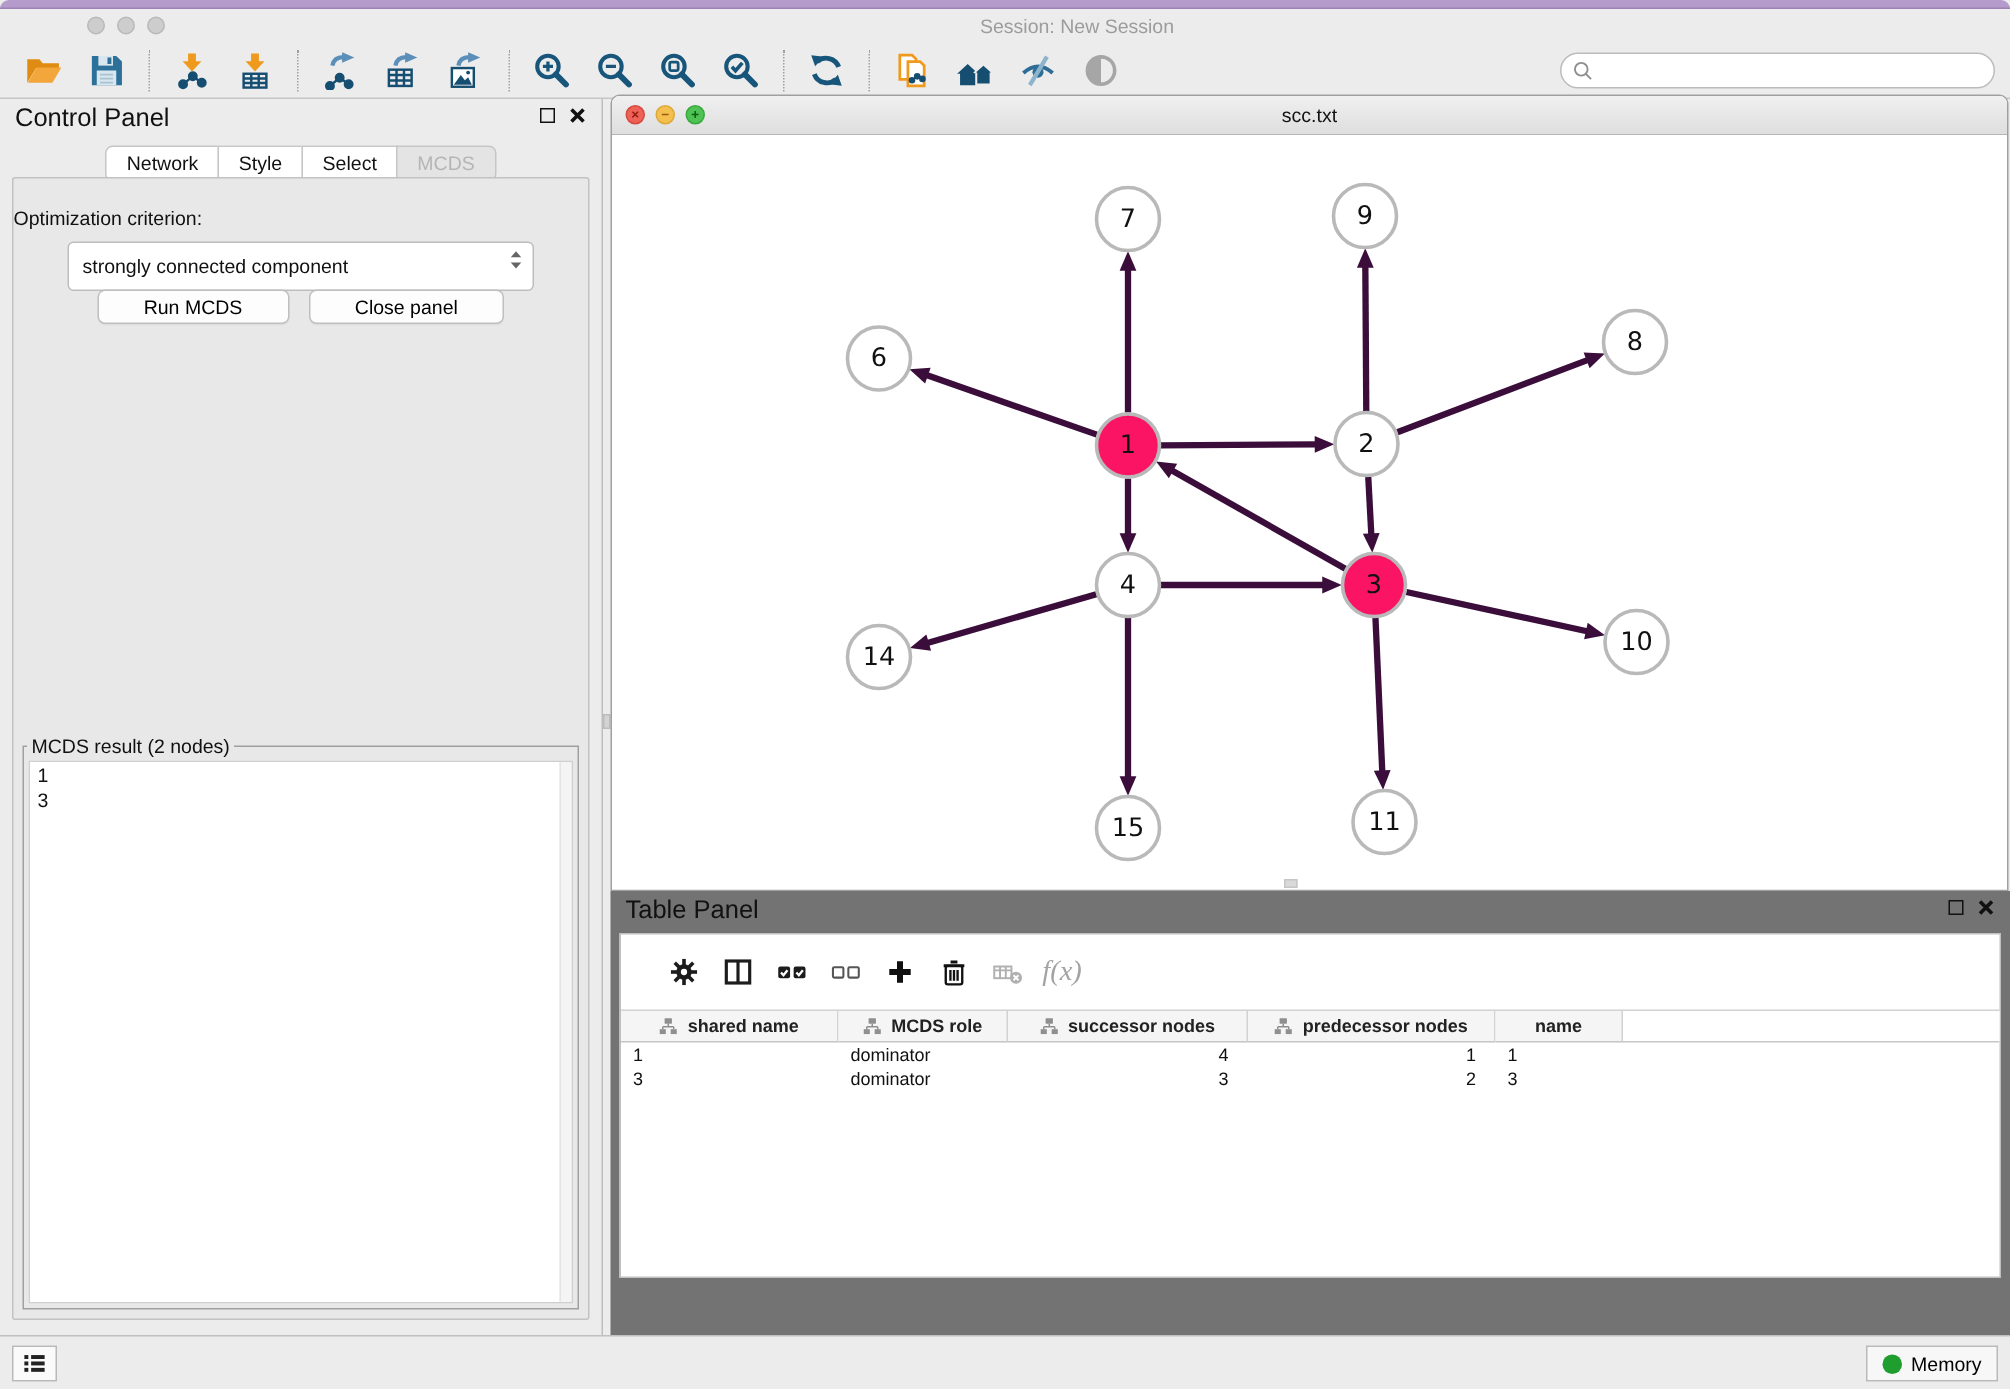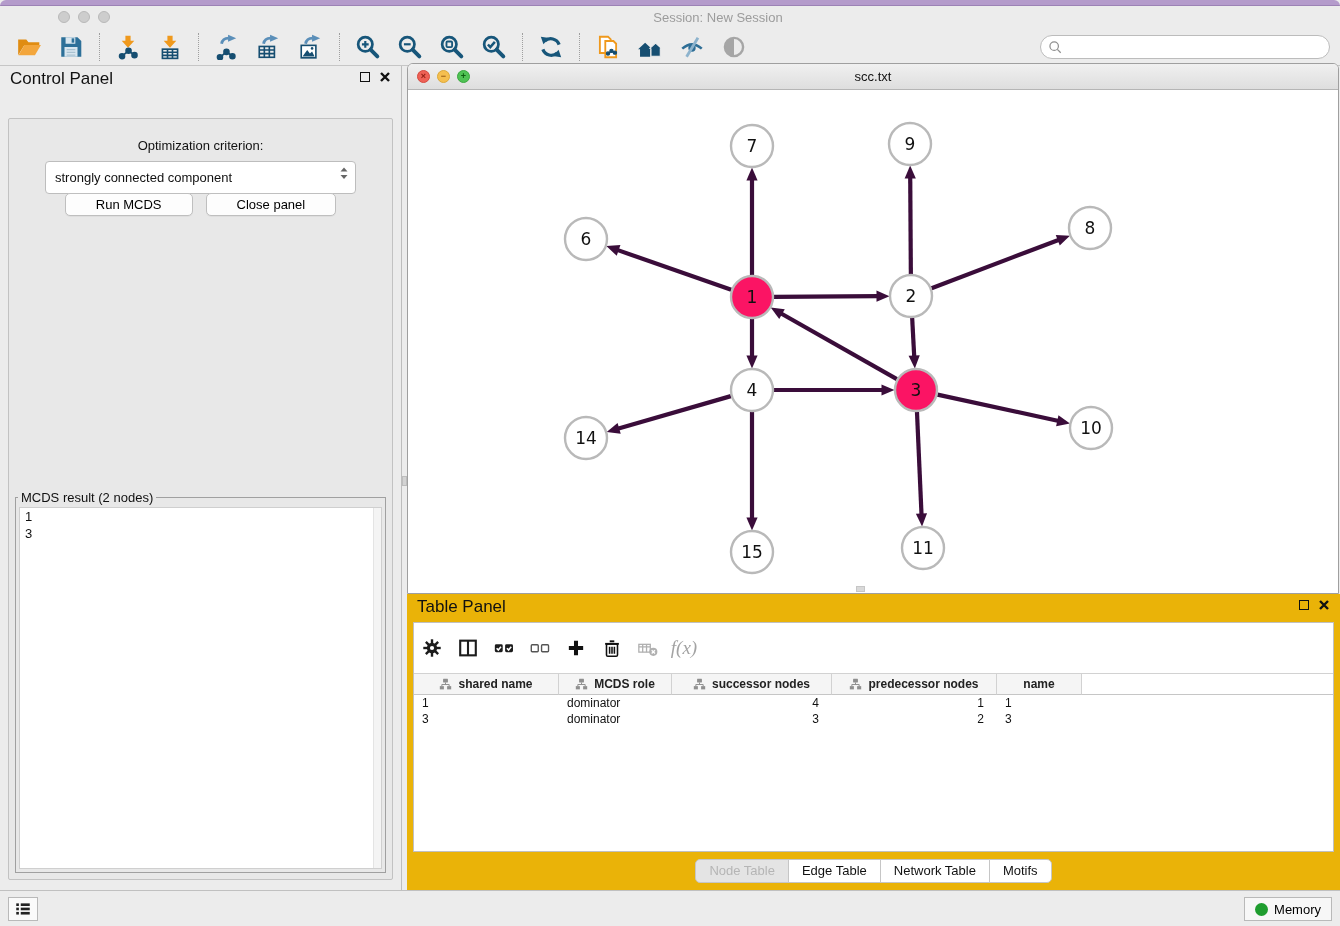--- a/index.html
+++ b/index.html
@@ -26,21 +26,21 @@
   .panel-head .phtitle { font-size:17px; }
   .ph-icons { position:absolute; right:10px; top:5px; display:flex; gap:9px; align-items:center; }
   .float-box { width:10px; height:10px; border:1.6px solid #111; display:inline-block; }
   .tabs-row { position:absolute; left:0; width:100%; display:flex; justify-content:center; }
   .cp-tabs { top:31px; }
   .tab { background:#fff; border:1px solid #c6c6c6; padding:3px 13px 4px; font-size:13px; margin-left:-1px; cursor:pointer; color:#111; }
   .tab:first-child { border-radius:5px 0 0 5px; margin-left:0; }
   .tab:last-child { border-radius:0 5px 5px 0; }
   .tab.active { background:#e4e4e4; color:#b5b5b5; }
   .cp-content { position:absolute; left:8px; right:8px; top:52px; bottom:10px; background:#e8e8e8; border:1px solid #c2c2c2; border-radius:2px; }
-  .opt-label { text-align:center; margin-top:19px; }
+  .opt-label { margin-top:19px; }
   .cp-select { position:absolute; left:36px; right:36px; top:42px; height:33px; background:#fff; border:1px solid #bdbdbd; border-radius:4px; display:flex; align-items:center; padding:0 22px 0 9px; cursor:pointer; }
   .cp-select .stepper { position:absolute; right:5px; top:4px; }
   .btn-row { position:absolute; top:74px; left:0; right:0; display:flex; justify-content:center; gap:13px; }
   .push-btn { background:#fdfdfd; border:1px solid #bfbfbf; border-radius:5px; height:23px; padding:0 30px; font-size:13px; font-family:inherit; cursor:pointer; box-shadow:0 1px 0 rgba(0,0,0,0.04); }
   .mcds-fieldset { position:absolute; left:6px; right:6px; top:371px; bottom:6px; border:1px solid #a0a0a0; background:transparent; }
   .mcds-fieldset legend { font-size:13px; padding:0 3px; margin-left:2px; }
   .result-area { position:absolute; left:3px; right:3px; top:2px; bottom:3px; background:#fff; border:1px solid #cfcfcf; overflow:hidden; }
   .result-area .line { font-size:13px; line-height:17px; padding-left:5px; }
   .result-scroll { position:absolute; right:0; top:0; bottom:0; width:8px; background:#f4f4f4; border-left:1px solid #e4e4e4; }
 
@@ -54,23 +54,23 @@
   .net-title { position:absolute; left:0; right:0; text-align:center; color:#111; }
   .traffic { display:flex; gap:7px; margin-left:9px; z-index:2; }
   .tl { width:13px; height:13px; border-radius:50%; display:flex; align-items:center; justify-content:center; font-size:9px; font-weight:bold; line-height:1; cursor:pointer; }
   .tl.red { background:#ee6156; border:1px solid #d6493e; color:#8e1b10; }
   .tl.yellow { background:#f5bf4f; border:1px solid #dda938; color:#985d12; }
   .tl.green { background:#4fc254; border:1px solid #3aa83f; color:#0d5f10; }
   .net-canvas { position:relative; width:930px; height:503px; background:#fff; overflow:hidden; }
   .scroll-hint-h { position:absolute; left:448px; bottom:1px; width:9px; height:6px; background:#d9d9d9; border:1px solid #c6c6c6; }
 
   
-  .table-panel { position:absolute; left:407px; top:594px; width:933px; height:296px; background:#eab308; }
+  .table-panel { position:absolute; left:407px; top:594px; width:933px; height:296px; background:#737373; }
   .tp-box { position:absolute; left:6px; right:6px; top:28px; height:230px; background:#fff; border:1px solid #c0c0c0; }
-  .tp-toolbar { height:50px; display:flex; align-items:center; padding-left:0; gap:0; }
+  .tp-toolbar { height:50px; display:flex; align-items:center; padding-left:24px; gap:0; }
   .tp-btn { background:none; border:none; width:36px; height:36px; display:flex; align-items:center; justify-content:center; cursor:default; }
   .fx { font-family:"Liberation Serif","DejaVu Serif",serif; font-style:italic; font-size:19px; color:#a3a3a3; }
   .grid-head { display:flex; height:22px; border-top:1px solid #d2d2d2; }
   .gh-cell { background:#f5f5f5; border-right:1px solid #d2d2d2; border-bottom:1px solid #c6c6c6; display:flex; align-items:center; justify-content:center; gap:6px; font-size:12px; color:#222; overflow:hidden;font-weight:bold; }
   .gh-fill { flex:1; background:#fff; border-bottom:1px solid #c6c6c6; }
   .grid-row { display:flex; height:16px; }
   .gr-cell { font-size:12px; line-height:16px; padding:0 8px; white-space:nowrap; overflow:hidden; }
   .gr-cell.right { text-align:right; padding-right:13px; }
 
   .tp-tabs { bottom:7px; }
@@ -253,20 +253,26 @@
 <div class="control-panel">
   <div class="panel-head">
     <span class="phtitle">Control Panel</span>
     <span class="ph-icons">
       <span class="float-box"></span>
       <svg width="12" height="12" viewBox="0 0 12 12">
           <path d="M2 2 L10 10 M10 2 L2 10" stroke="#111" stroke-width="2.4"></path>
         </svg>
     </span>
   </div>
+  <div class="tabs-row cp-tabs">
+      <button class="tab">Network</button>
+      <button class="tab">Style</button>
+      <button class="tab">Select</button>
+      <button class="tab active">MCDS</button>
+    </div>
   <div class="cp-content">
     <div class="opt-label">Optimization criterion:</div>
     <div class="cp-select">
       <span>strongly connected component</span>
       <svg class="stepper" width="12" height="15" viewBox="0 0 12 15">
           <path d="M2.5 5.5 L6 1.5 L9.5 5.5 Z" fill="#666"></path>
           <path d="M2.5 9 L6 13 L9.5 9 Z" fill="#666"></path>
         </svg>
     </div>
     <div class="btn-row">
@@ -485,26 +491,20 @@
         </div>
         <div class="grid-row">
           <div class="gr-cell" style="width: 145px;">3</div>
           <div class="gr-cell" style="width: 113px;">dominator</div>
           <div class="gr-cell right" style="width: 160px;">3</div>
           <div class="gr-cell right" style="width: 165px;">2</div>
           <div class="gr-cell" style="width: 85px;">3</div>
         </div>
       </div>
   </div>
-  <div class="tabs-row tp-tabs" style="position:absolute;">
-      <button class="tab active">Node Table</button>
-      <button class="tab">Edge Table</button>
-      <button class="tab">Network Table</button>
-      <button class="tab">Motifs</button>
-    </div>
 </div>
 
 <div class="status-bar">
   <button class="list-btn">
     <svg width="18" height="18" viewBox="0 0 24 24">
         <g fill="#222">
           <rect x="3" y="4.5" width="3.5" height="3.5"></rect>
           <rect x="9" y="4.5" width="12" height="3.5"></rect>
           <rect x="3" y="10.2" width="3.5" height="3.5"></rect>
           <rect x="9" y="10.2" width="12" height="3.5"></rect>

